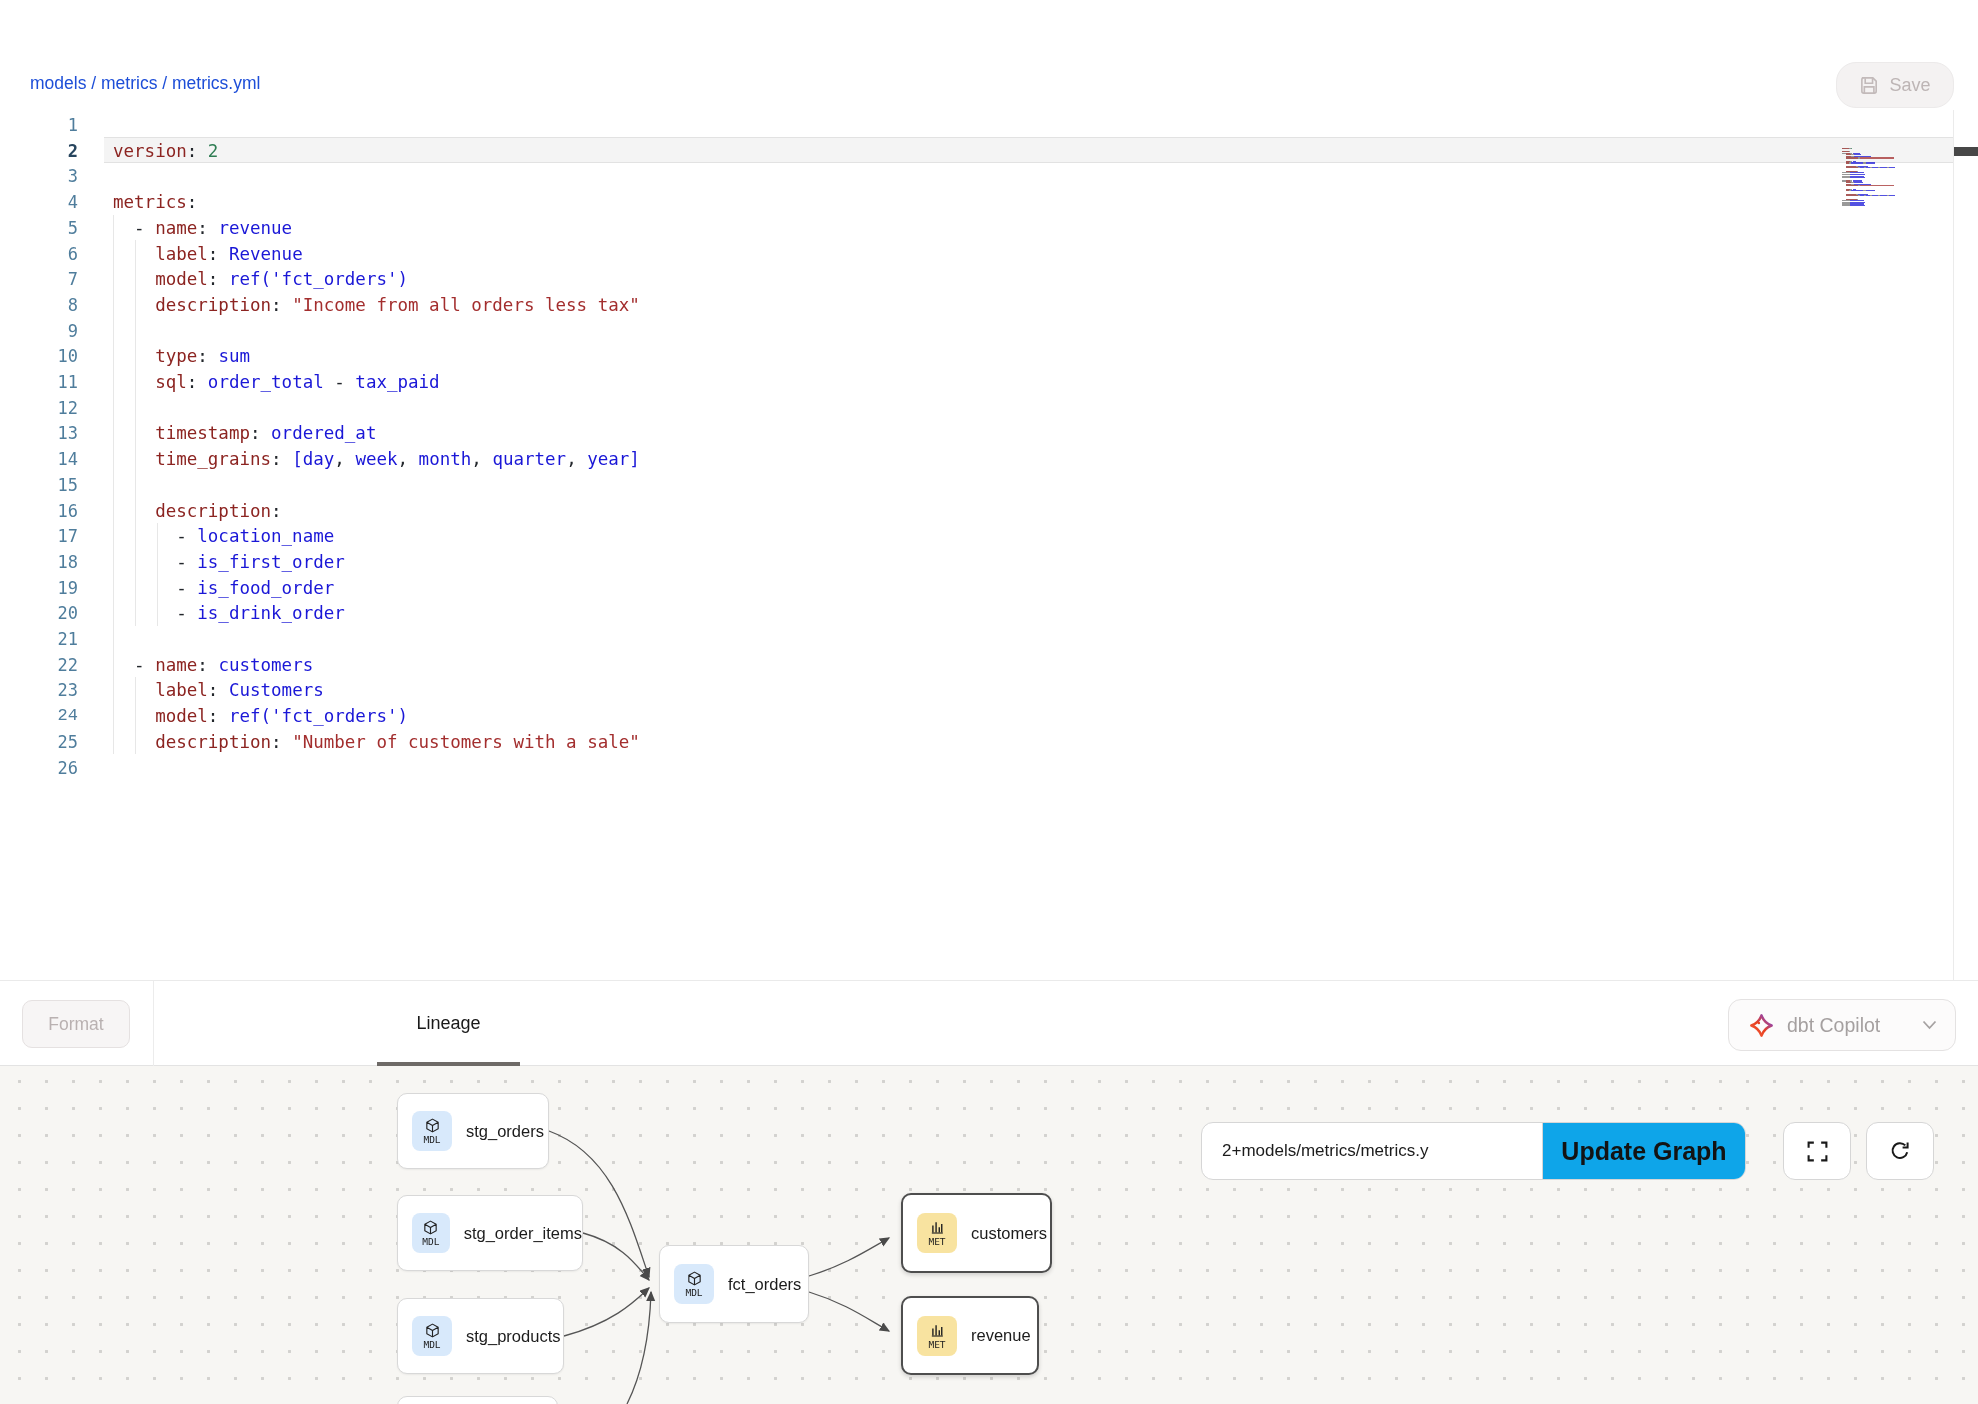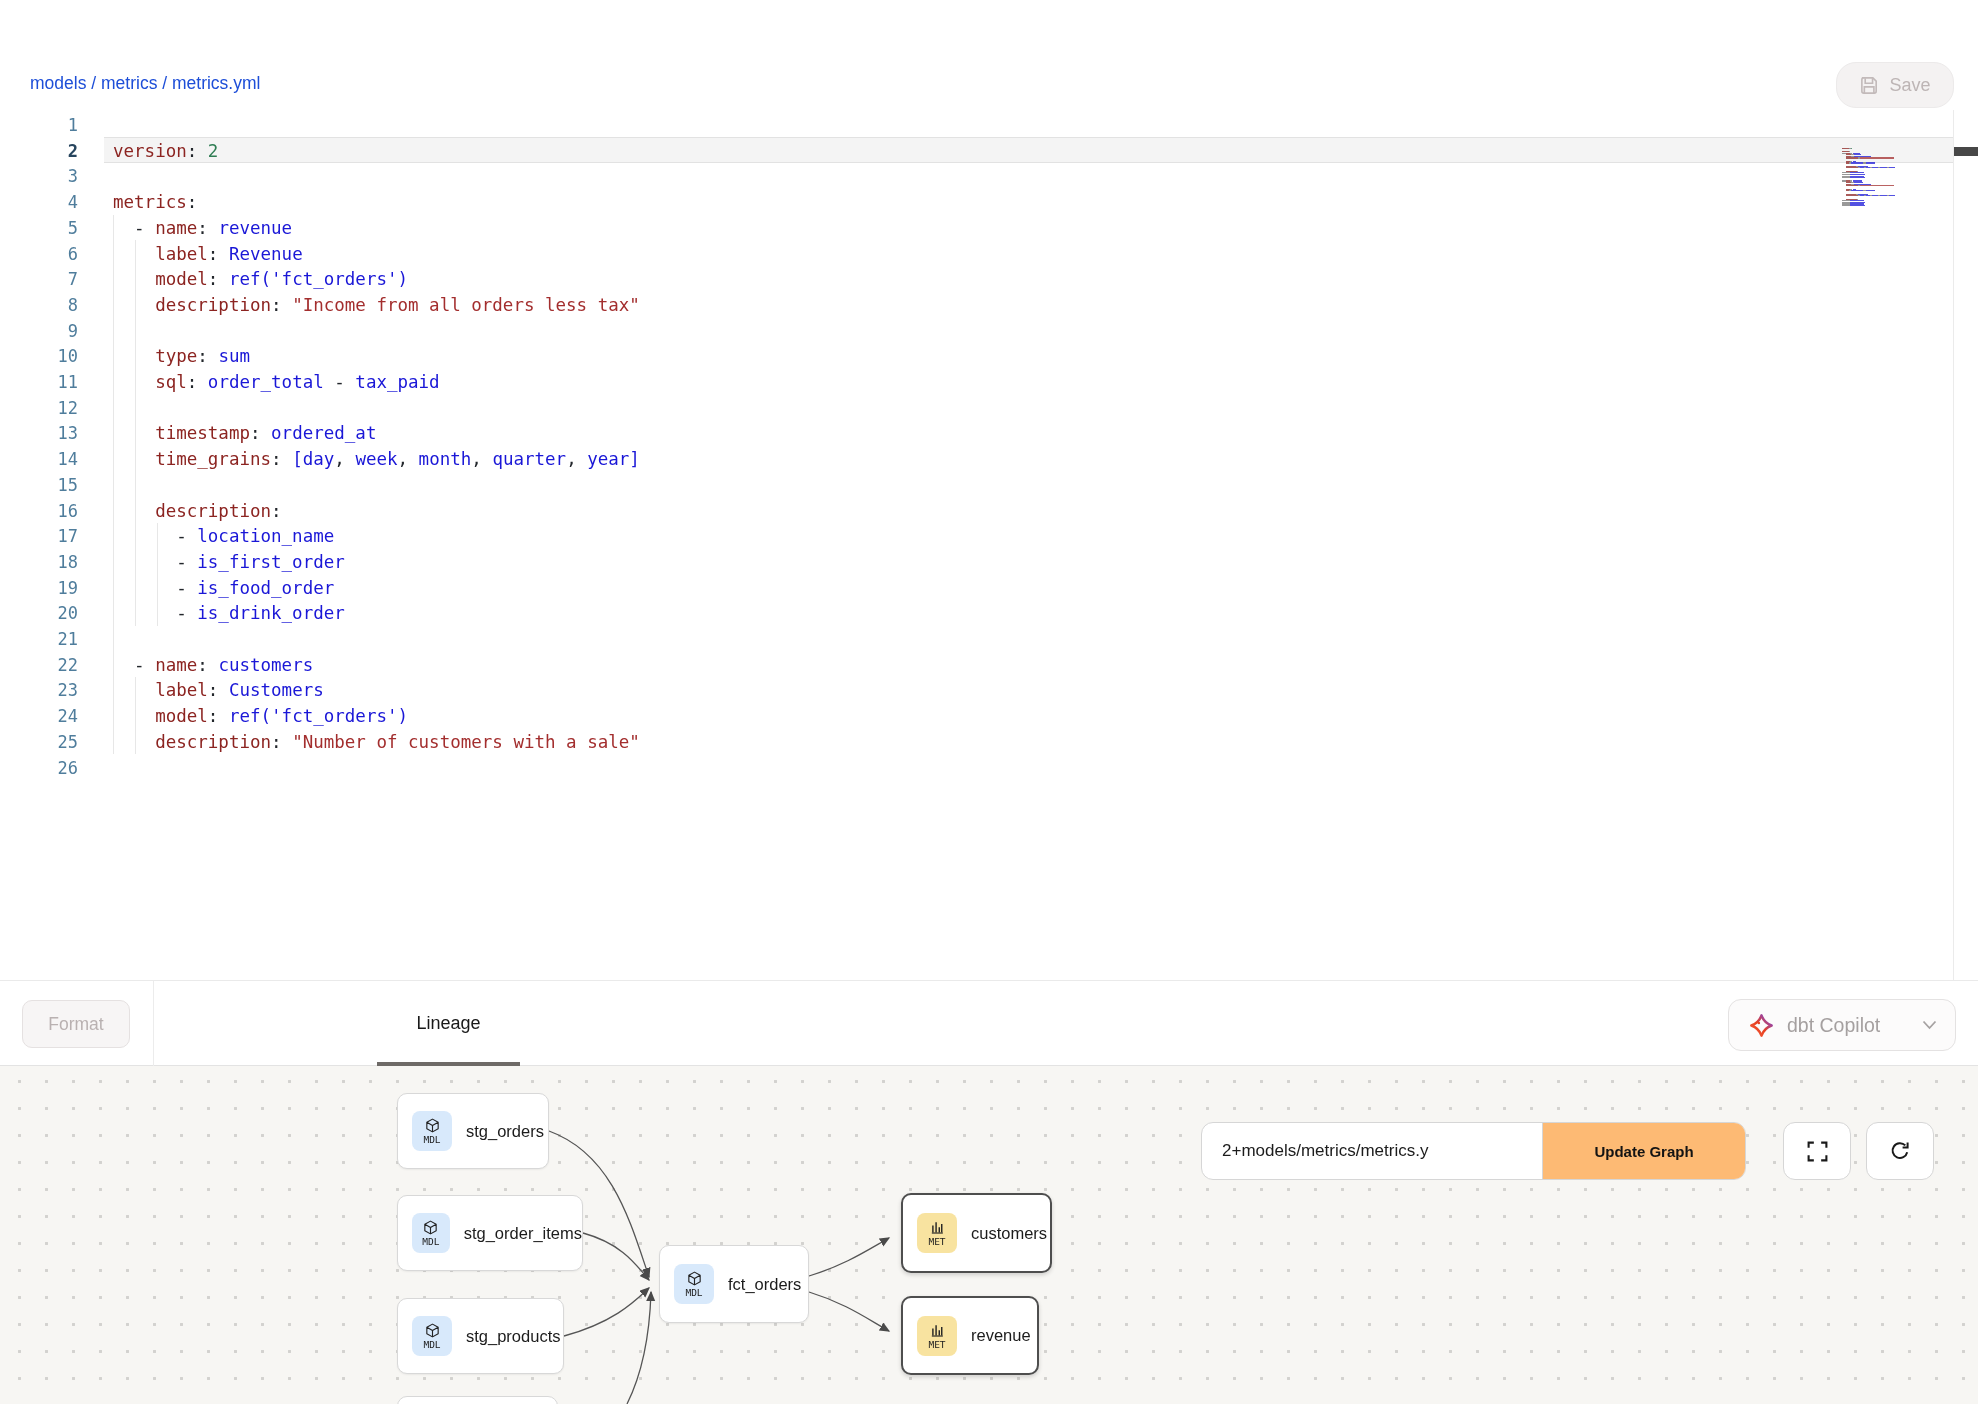--- a/index.html
+++ b/index.html
@@ -81,22 +81,22 @@
   .badge.mdl { background:#d8e9fb; }
   .badge.met { background:#f8e3a0; }
   .badge .btxt { font-family:"DejaVu Sans Mono", monospace; font-size:9.5px; color:#1c1c1c;
     line-height:10px; margin-top:1px; }
   .nlabel { margin-left:14px; font-size:16.5px; color:#1c1c1c; }
 
   .graph-controls { position:absolute; left:1201px; top:56px; height:58px; display:flex;
     background:#fff; border:1px solid #d6d6d6; border-radius:12px; overflow:hidden; }
   .graph-input { width:340px; height:100%; border:none; outline:none; padding:0 20px;
     font-size:17px; color:#1c1c1c; font-family:"Liberation Sans", sans-serif; background:transparent; }
-  .update-btn { width:203px; height:100%; border-left:1px solid #d6d6d6; background:#fdba74;
-    display:flex; align-items:center; justify-content:center; font-size:15px; font-weight:600;
+  .update-btn { width:203px; height:100%; border-left:1px solid #d6d6d6; background:#0ea5e9;
+    display:flex; align-items:center; justify-content:center; font-size:25px; font-weight:600;
     color:#131313; cursor:pointer; }
   .sq-btn { position:absolute; top:56px; width:68px; height:58px; background:#fff;
     border:1px solid #d6d6d6; border-radius:12px; display:flex; align-items:center;
     justify-content:center; cursor:pointer; }
   .fullscreen-btn { left:1783px; }
   .refresh-btn { left:1866px; }
 </style>
 </head>
 <body>
 
@@ -133,21 +133,21 @@
         <div class="gutter-num" style="top: 336.1px;">14</div>
         <div class="gutter-num" style="top: 361.8px;">15</div>
         <div class="gutter-num" style="top: 387.5px;">16</div>
         <div class="gutter-num" style="top: 413.2px;">17</div>
         <div class="gutter-num" style="top: 438.9px;">18</div>
         <div class="gutter-num" style="top: 464.6px;">19</div>
         <div class="gutter-num" style="top: 490.3px;">20</div>
         <div class="gutter-num" style="top: 516px;">21</div>
         <div class="gutter-num" style="top: 541.7px;">22</div>
         <div class="gutter-num" style="top: 567.4px;">23</div>
-        <div class="gutter-num" style="top: 593.1px;">24</div>
+        <div class="gutter-num" style="top: 593.1px; font-family: Liberation Mono, monospace;">24</div>
         <div class="gutter-num" style="top: 618.8px;">25</div>
         <div class="gutter-num" style="top: 644.5px;">26</div>
       </div>
 
     <div class="iguide" style="left:113px; top:105px; height:539px;"></div>
     <div class="iguide" style="left:135px; top:130px; height:386px;"></div>
     <div class="iguide" style="left:135px; top:567px; height:77px;"></div>
     <div class="iguide" style="left:157px; top:413px; height:103px;"></div>
     <div id="code">
         <div class="code-line" style="top: 2px;"></div>

